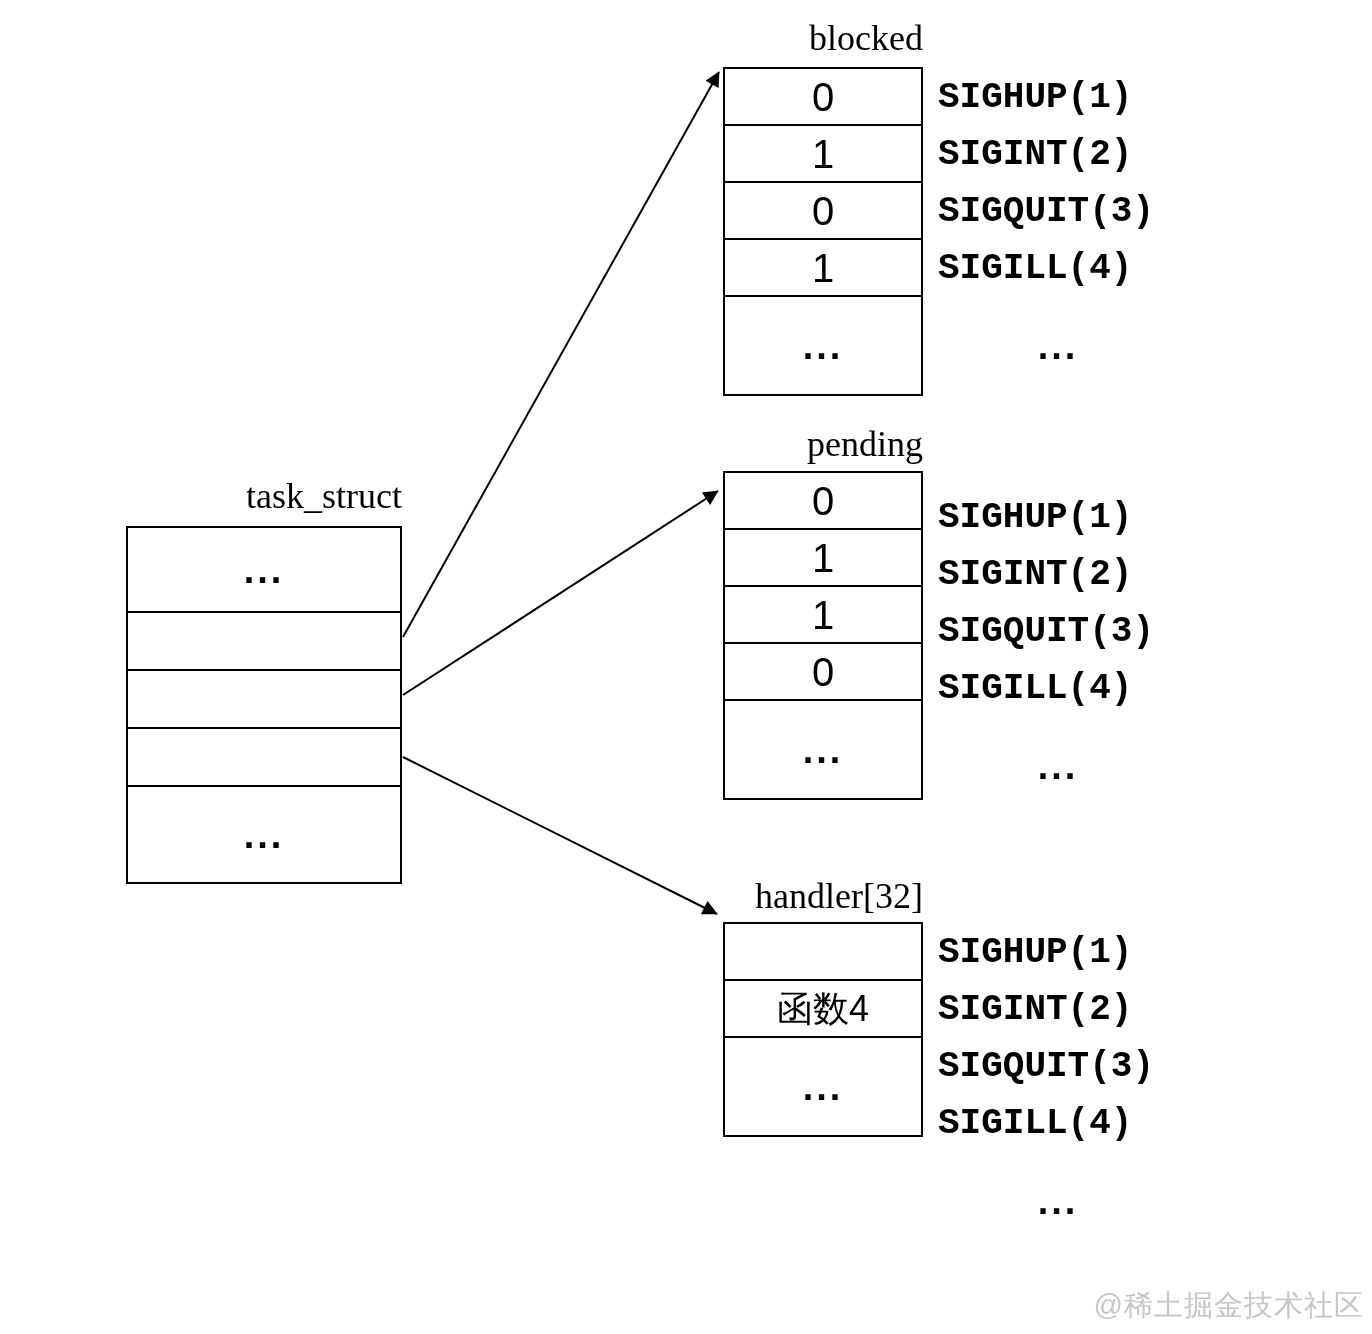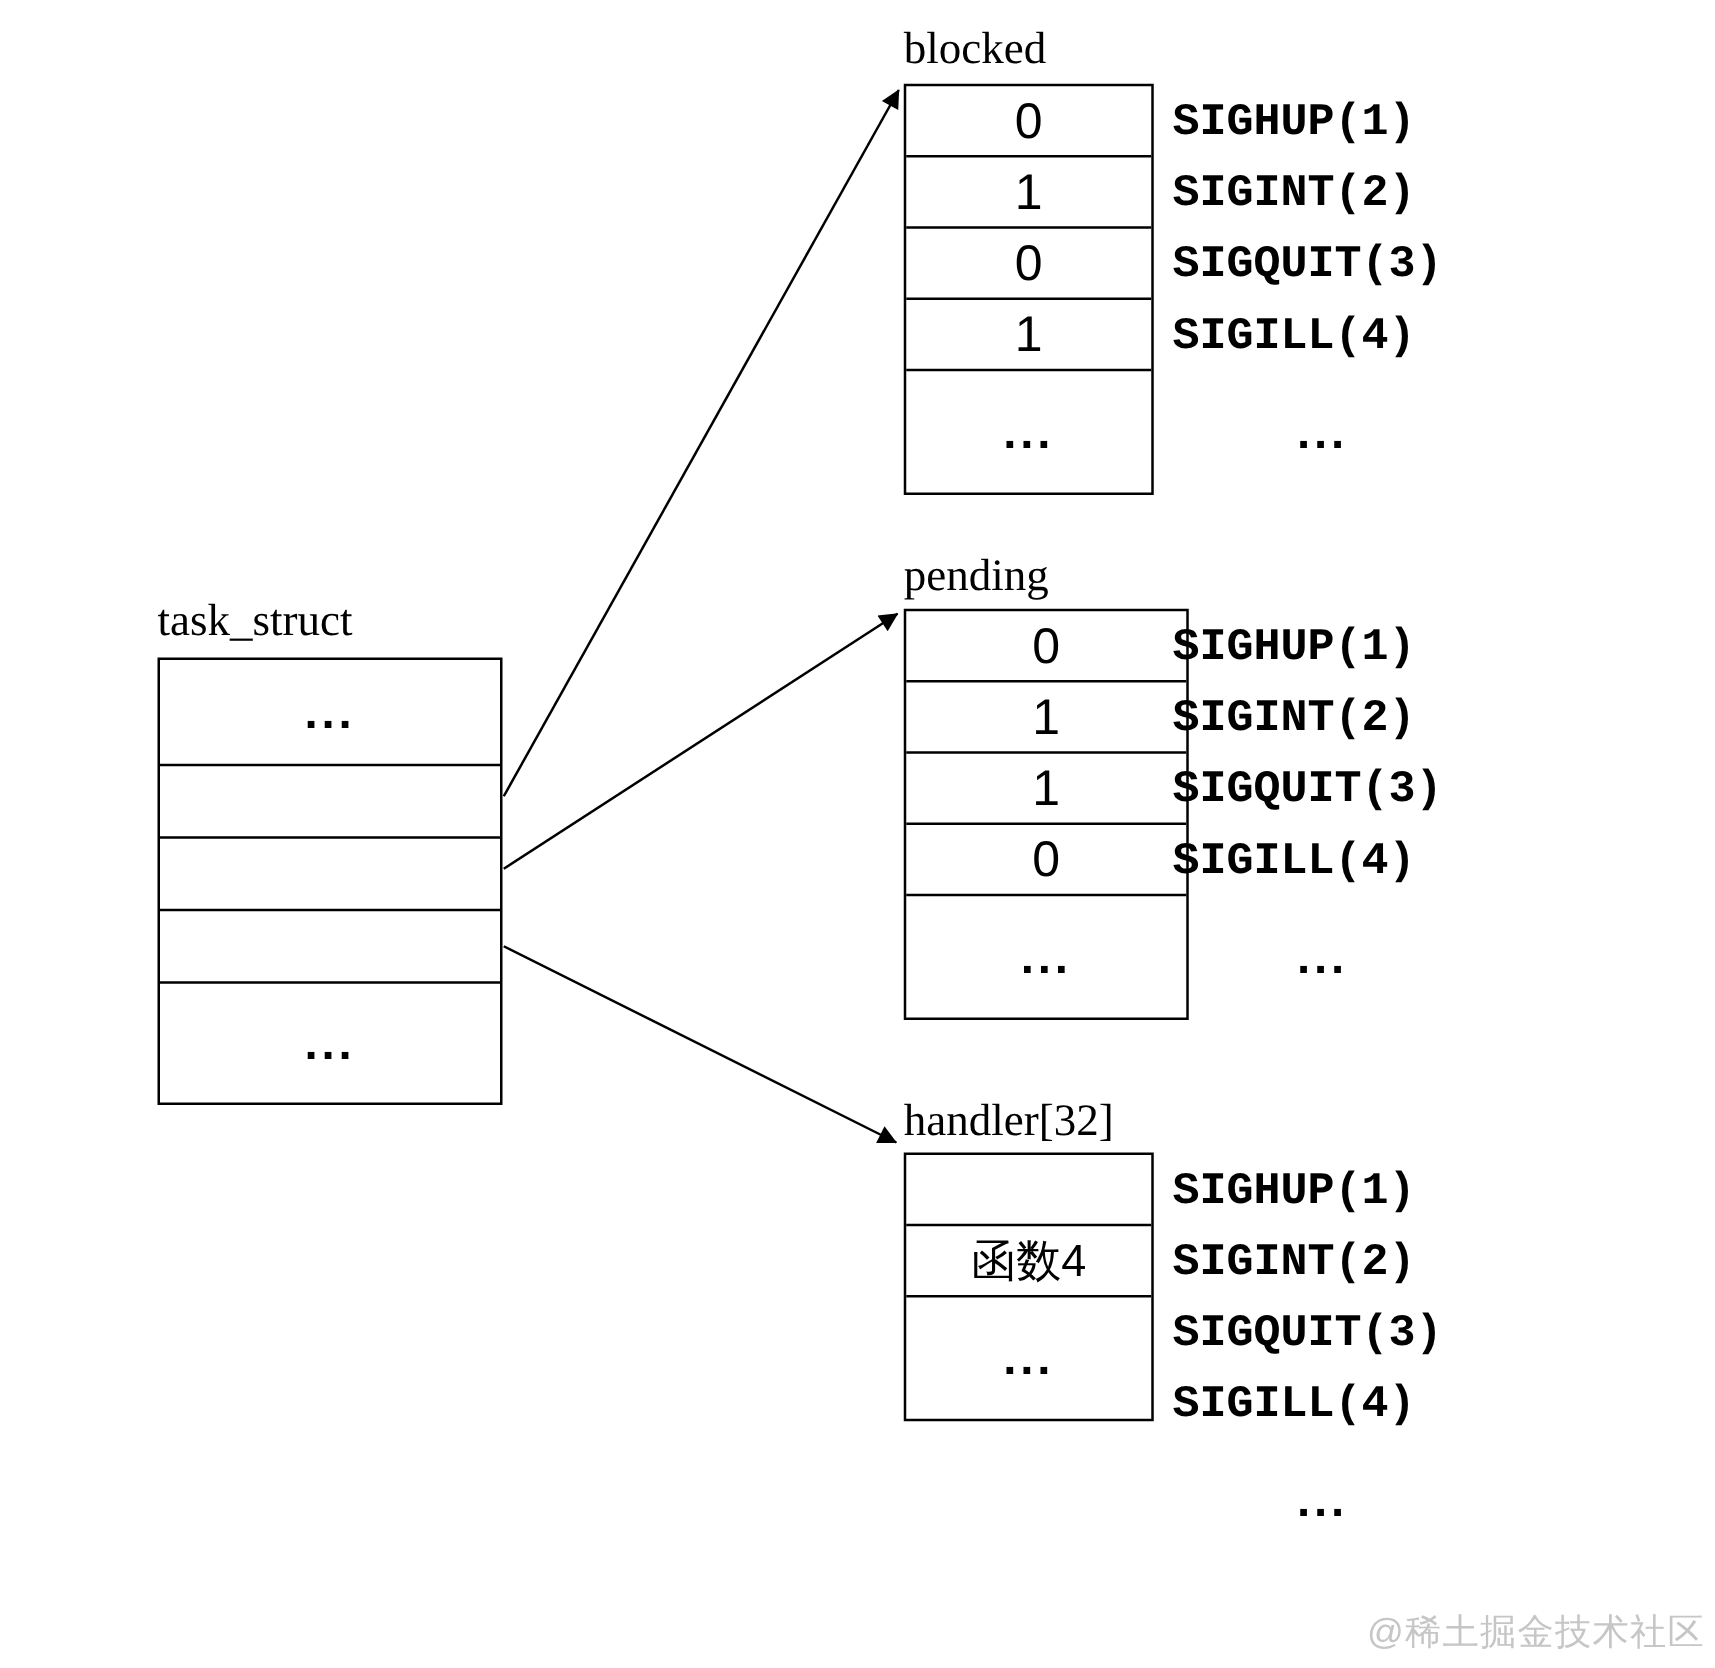--- a/index.html
+++ b/index.html
@@ -14,21 +14,21 @@
   }
   .arrows {
     position: absolute;
     left: 0; top: 0;
     width: 1372px; height: 1334px;
     pointer-events: none;
   }
   .struct { position: absolute; }
   .box-title {
     width: 100%;
-    text-align: left;
+    text-align: right;
     font-family: "Liberation Serif", serif;
     font-size: 36px;
     line-height: 1.25;
     white-space: nowrap;
   }
   .box {
     border: 2px solid #000;
     background: #fff;
     box-sizing: border-box;
   }
@@ -120,21 +120,21 @@
     </div>
   </div>
   <div class="labels" style="left:938px; top:67px;">
     <div class="label-row h57">SIGHUP(1)</div>
     <div class="label-row h57">SIGINT(2)</div>
     <div class="label-row h57">SIGQUIT(3)</div>
     <div class="label-row h57">SIGILL(4)</div>
     <div class="label-row h97 dots">...</div>
   </div>
 
-  <div class="struct" style="left:723px; top:438px; width:228px;">
+  <div class="struct" style="left:723px; top:422px; width:200px;">
     <div class="box-title" style="height:49px;">pending</div>
     <div class="box">
       <div class="row h57">0</div>
       <div class="row h57">1</div>
       <div class="row h57">1</div>
       <div class="row h57">0</div>
       <div class="row h97 dots">...</div>
     </div>
   </div>
   <div class="labels" style="left:938px; top:487px;">

